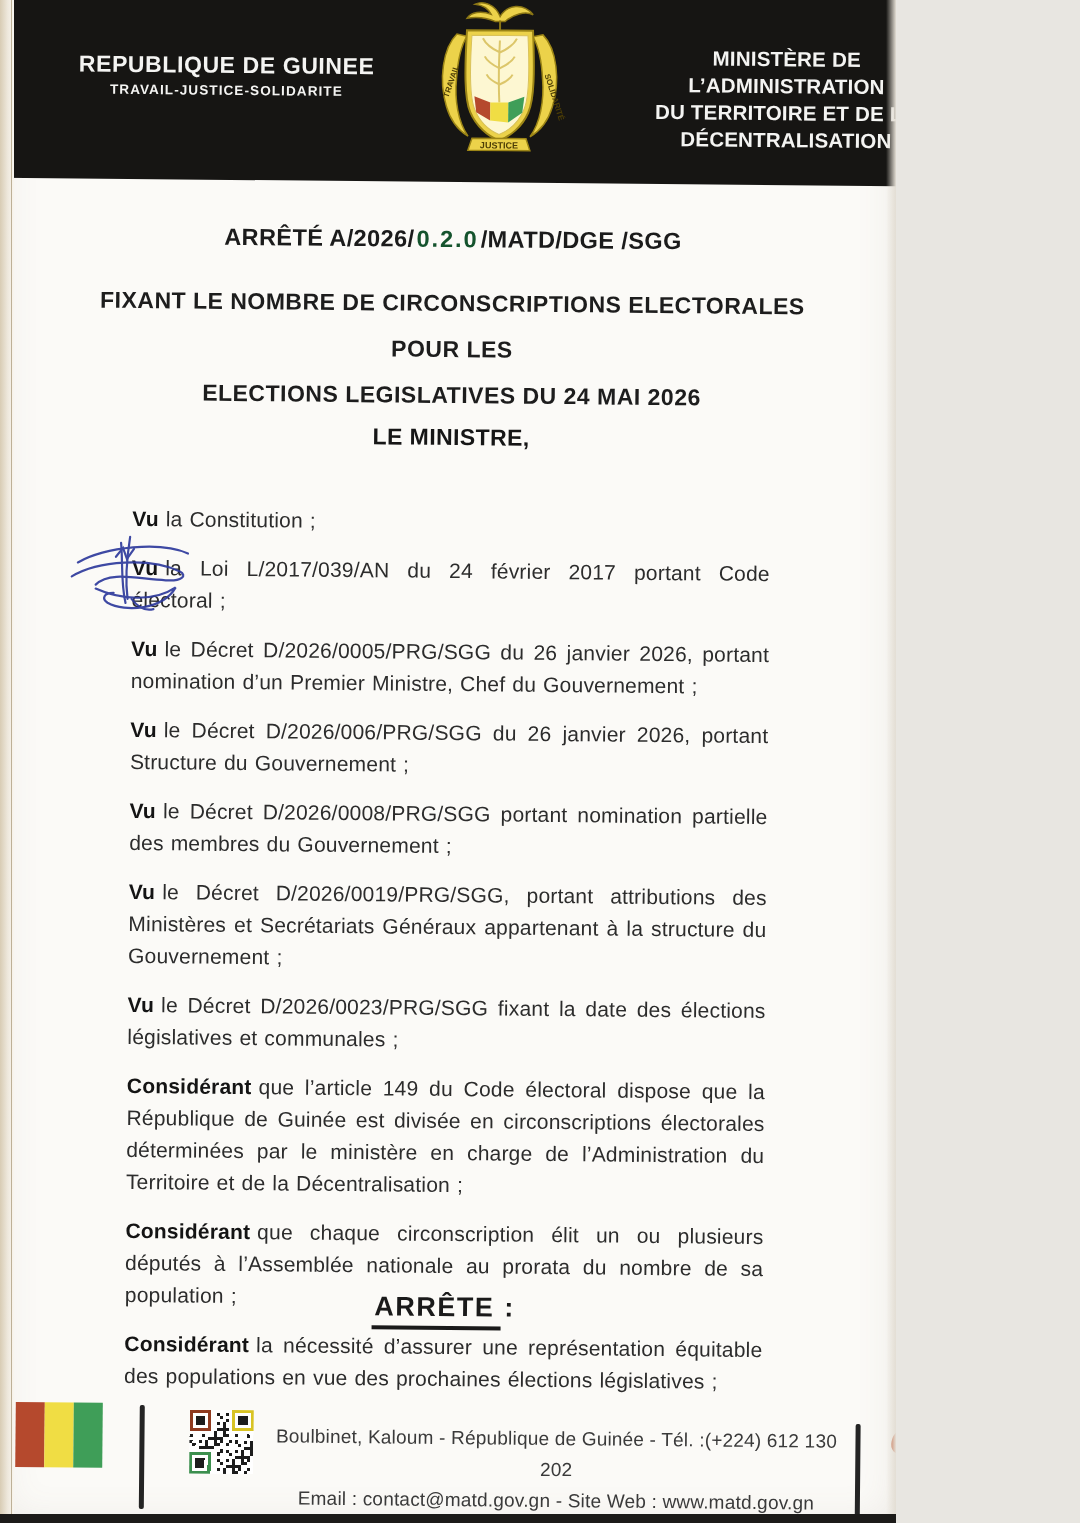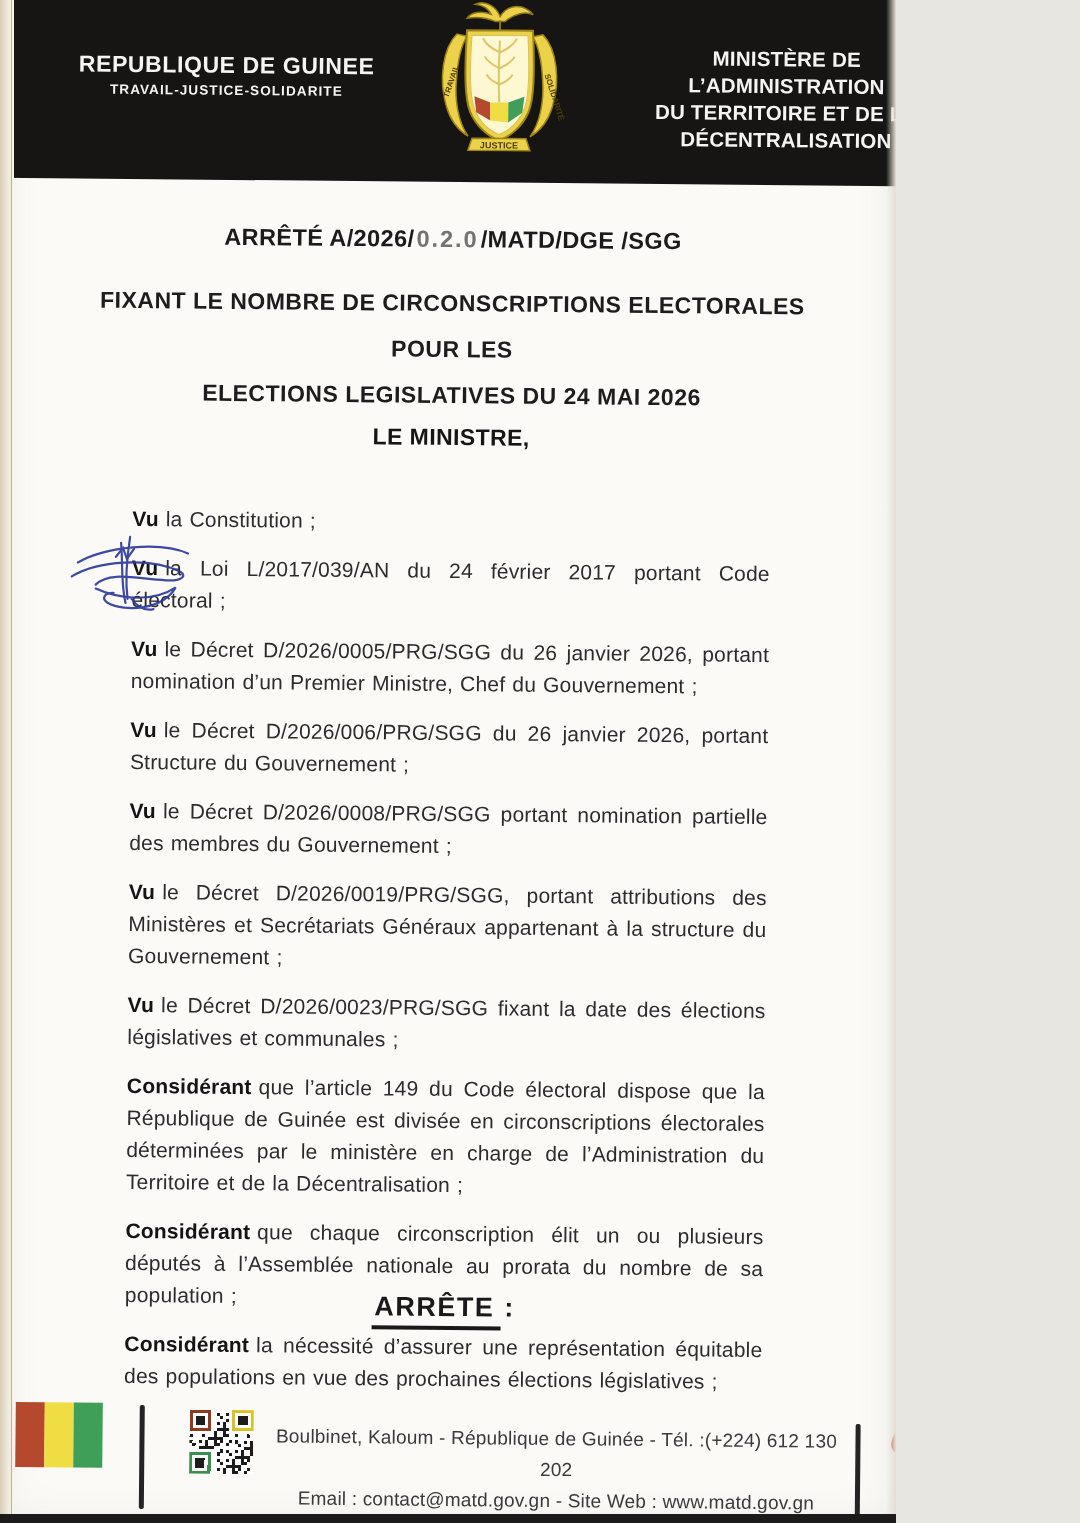--- a/index.html
+++ b/index.html
@@ -25,21 +25,21 @@
   .banner-left .l1{font-size:23px;font-weight:bold;letter-spacing:.6px;}
   .banner-left .l2{font-size:13.5px;font-weight:bold;letter-spacing:1.1px;margin-top:4px;}
   .banner-right{position:absolute;left:645px;top:60px;width:330px;text-align:center;color:#f4f4f2;}
   .banner-right div{font-size:20.5px;font-weight:bold;letter-spacing:.2px;line-height:27px;}
   .emblem{position:absolute;left:448px;top:8px;}
   .stamp{position:absolute;left:985px;top:60px;}
 
   
   .title{position:absolute;left:0;width:100%;top:226px;text-align:center;
     font-size:23.5px;font-weight:bold;color:#1b1b1b;letter-spacing:.4px;z-index:1;}
-  .title .num{color:#737373;letter-spacing:2px;padding:0 2px;}
+  .title .num{color:#14532d;letter-spacing:2px;padding:0 2px;}
   .subtitle{position:absolute;left:70px;right:70px;top:280px;text-align:center;
     font-size:23px;font-weight:bold;color:#1d1d1d;line-height:46px;letter-spacing:.5px;}
   .salutation{position:absolute;left:0;width:100%;top:424px;text-align:center;
     font-size:23px;font-weight:bold;color:#161616;letter-spacing:.4px;}
 
   
   .body{position:absolute;left:130px;right:128px;top:506px;color:#2c2c2c;
     font-size:21px;line-height:32px;letter-spacing:.2px;word-spacing:1px;}
   .body p{margin:0 0 17px 0;text-align:justify;}
   .body .lead{font-weight:bold;color:#141414;margin-right:7px;}

